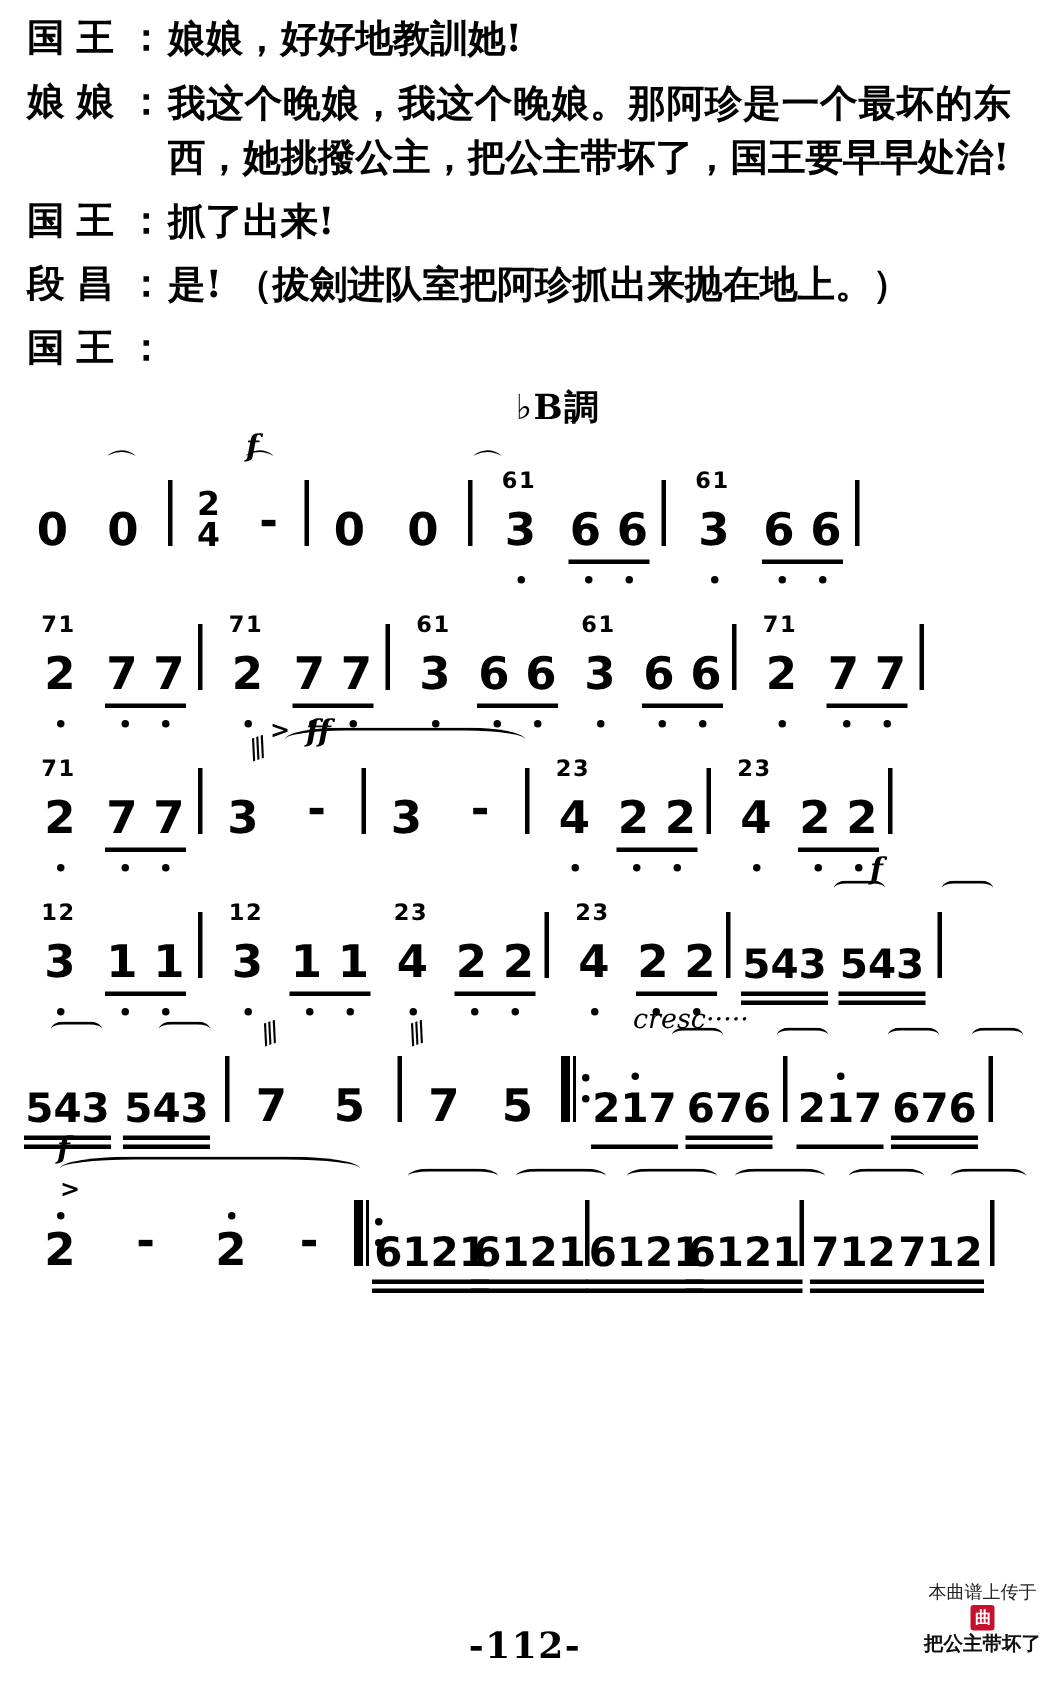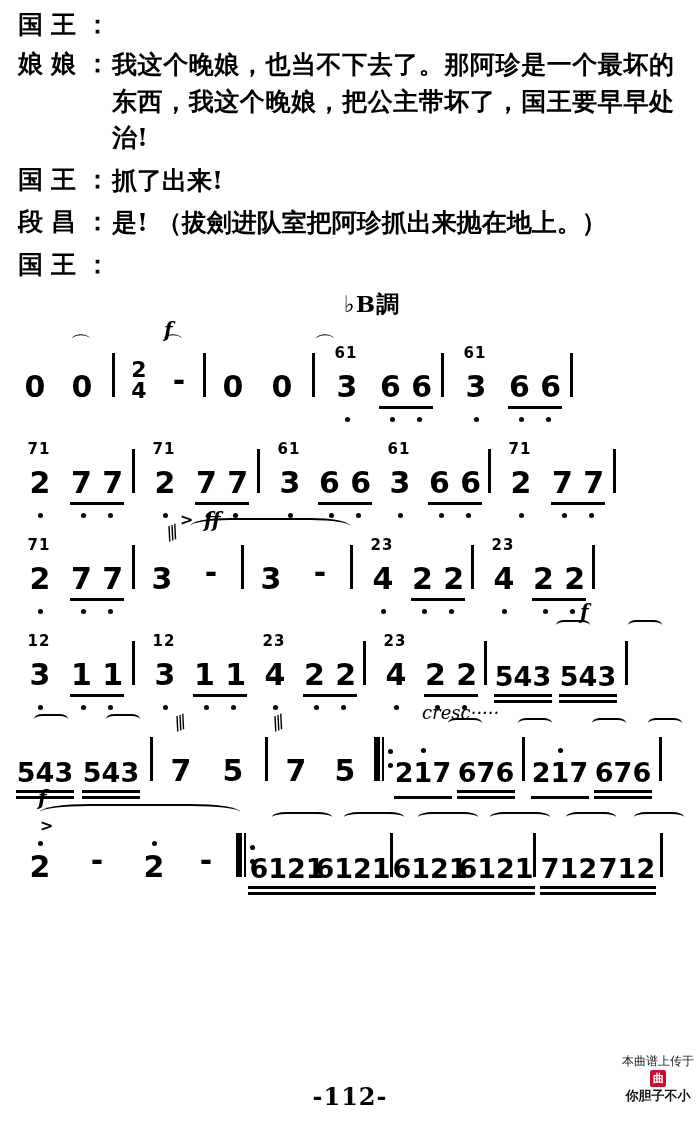--- a/index.html
+++ b/index.html
@@ -299,29 +299,30 @@
 <body>
 
 <div class="script">
 
   <div class="line">
     <div class="speaker">
       <span>国</span>
       <span>王</span>
       <span class="colon">：</span>
     </div>
+    <div class="speech">娘娘，好好地教訓她!</div>
   </div>
 
   <div class="line">
     <div class="speaker">
       <span>娘</span>
       <span>娘</span>
       <span class="colon">：</span>
     </div>
-    <div class="speech">我这个晚娘，也当不下去了。那阿珍是一个最坏的东西，我这个晚娘，把公主带坏了，国王要早早处治!</div>
+    <div class="speech">我这个晚娘，我这个晚娘。那阿珍是一个最坏的东西，她挑撥公主，把公主带坏了，国王要早早处治!</div>
   </div>
 
   <div class="line">
     <div class="speaker">
       <span>国</span>
       <span>王</span>
       <span class="colon">：</span>
     </div>
     <div class="speech">抓了出来!</div>
   </div>
@@ -669,15 +670,15 @@
     </div>
   </div>
 
 </div>
 
 <div class="footer">
   <div class="pageno">-112-</div>
   <div class="credit">
     <span>本曲谱上传于</span>
     <span class="logo">曲</span>
-    <span class="site">你胆子不小</span>
+    <span class="site">把公主带坏了</span>
   </div>
 </div>
 
 </body></html>

